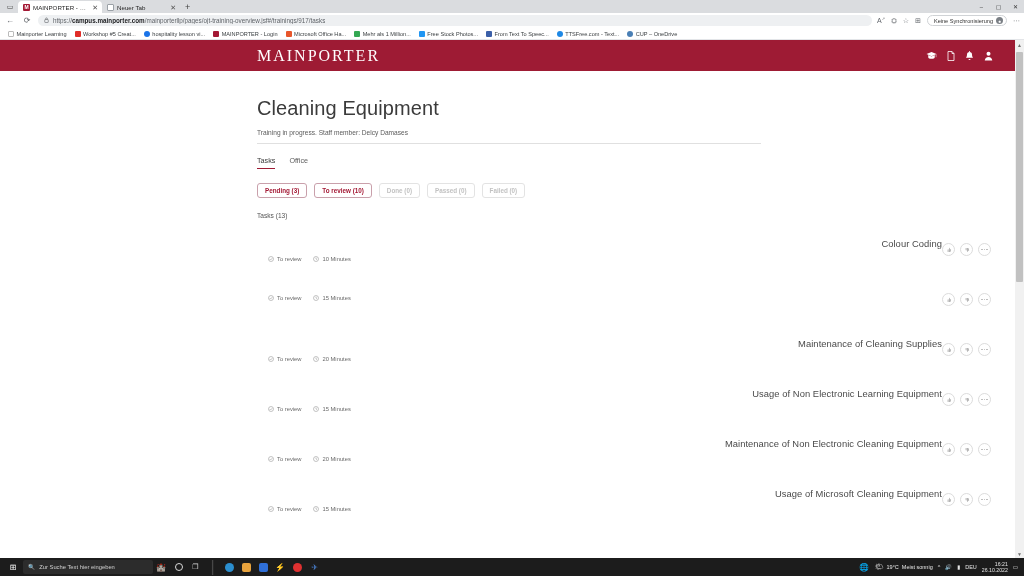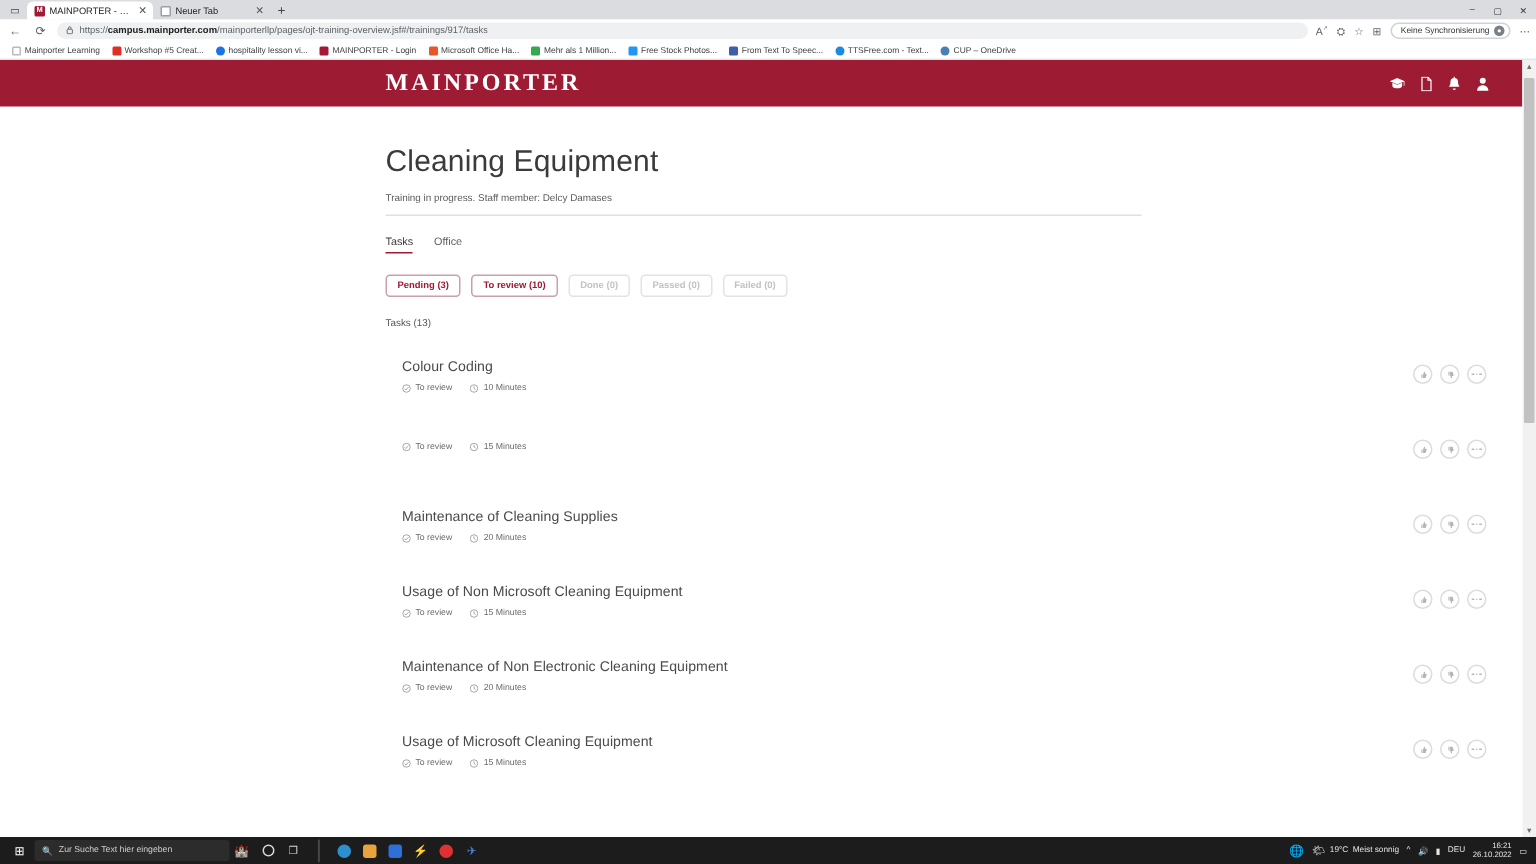--- a/index.html
+++ b/index.html
@@ -72,21 +72,21 @@
   
   .viewport { flex:1; position:relative; background:#fff; overflow:hidden; display:flex; }
   .page { flex:1; overflow:hidden; position:relative; }
 
   .appheader {
     height: 31px; background:#9e1b34; display:flex; align-items:center;
     padding: 0 8px 0 0;
   }
   .brand {
     font-family:"Liberation Serif", serif;
-    font-size: 16px; letter-spacing: 2.0px; color:#ffffff; font-weight:700;
+    font-size: 16px; letter-spacing: 2.0px; color:#ffffff; font-weight:400;
     margin-left: 257px;
   }
   .hdr-icons { margin-left:auto; display:flex; align-items:center; gap:10px; margin-right:14px; color:#fff; }
   .hdr-icons svg { display:block; }
 
   .content { padding-left: 257px; padding-right: 8px; }
 
   .page-title {
     font-size: 20px; font-weight: 400; color:#3b3b3b; letter-spacing:0.1px;
     margin-top: 26px; font-family:"Liberation Sans", sans-serif;
@@ -100,21 +100,21 @@
 
   .chips { display:flex; gap: 7px; margin-top: 14px; }
   .chip {
     border:1px solid #c9a0ab; border-radius:3px; padding: 3px 7px;
     font-size:6.3px; font-weight:700; color:#a31834; background:#fff; white-space:nowrap;
   }
   .chip.disabled { border-color:#e3e3e3; color:#c2c2c2; font-weight:700; }
 
   .tasks-count { font-size:6.6px; color:#555; margin-top: 14px; }
 
-  .task-list { margin-top: 10px; }
+  .task-list { margin-top: 10px; text-align: right; }
   .task-row {
     display:flex; align-items:flex-start; padding: 9px 0 9px 11px;
     min-height: 50px;
   }
   .task-main { flex:1; }
   .task-title { font-size:9.4px; color:#4a4a4a; font-weight:400; letter-spacing:0.05px; }
   .task-meta { display:flex; gap:12px; margin-top:7px; align-items:center; }
   .meta { display:flex; align-items:center; gap:3px; font-size:5.8px; color:#6a6a6a; }
   .meta svg { display:block; }
 
@@ -425,21 +425,21 @@
                   <span class="dots">
                     <i></i>
                     <i></i>
                     <i></i>
                   </span>
                 </div>
               </div>
             </div>
             <div class="task-row">
               <div class="task-main">
-                <div class="task-title">Usage of Non Microsoft Cleaning Equipment</div>
+                <div class="task-title">Usage of Non Electronic Learning Equipment</div>
                 <div class="task-meta">
                   <span class="meta">
                     <span>
                       <svg width="6" height="6" viewBox="0 0 12 12">
                         <circle cx="6" cy="6" r="5" fill="none" stroke="#8a8a8a" stroke-width="1"></circle>
                         <path d="M3.4 6.2l1.8 1.8 3.5-3.8" fill="none" stroke="#8a8a8a" stroke-width="1"></path>
                       </svg>
                     </span>
                     <span>To review</span>
                   </span>

